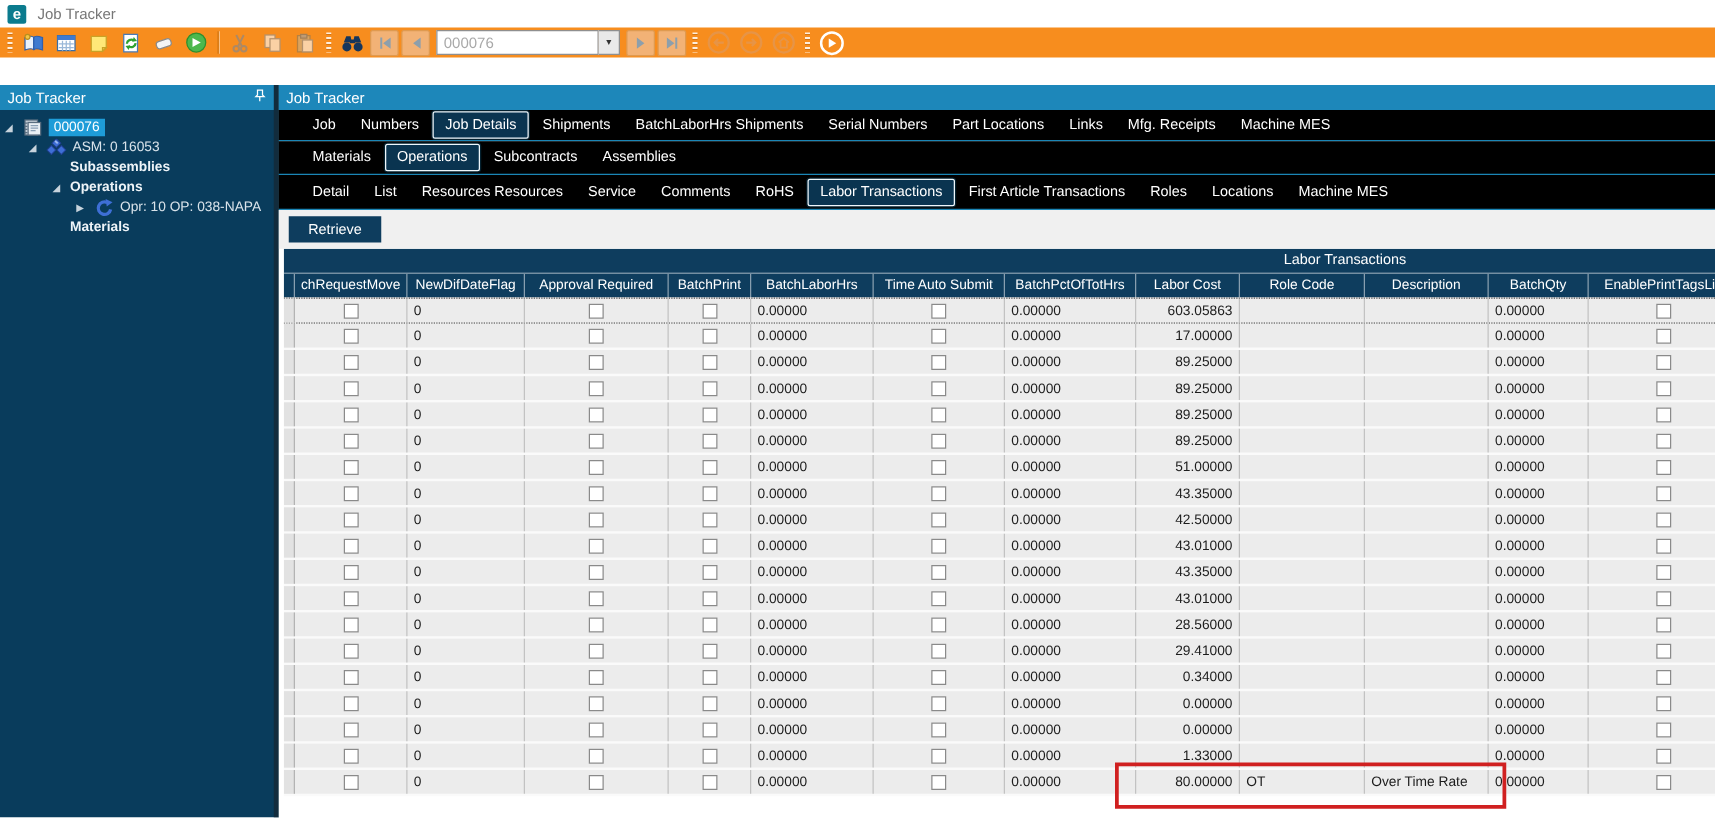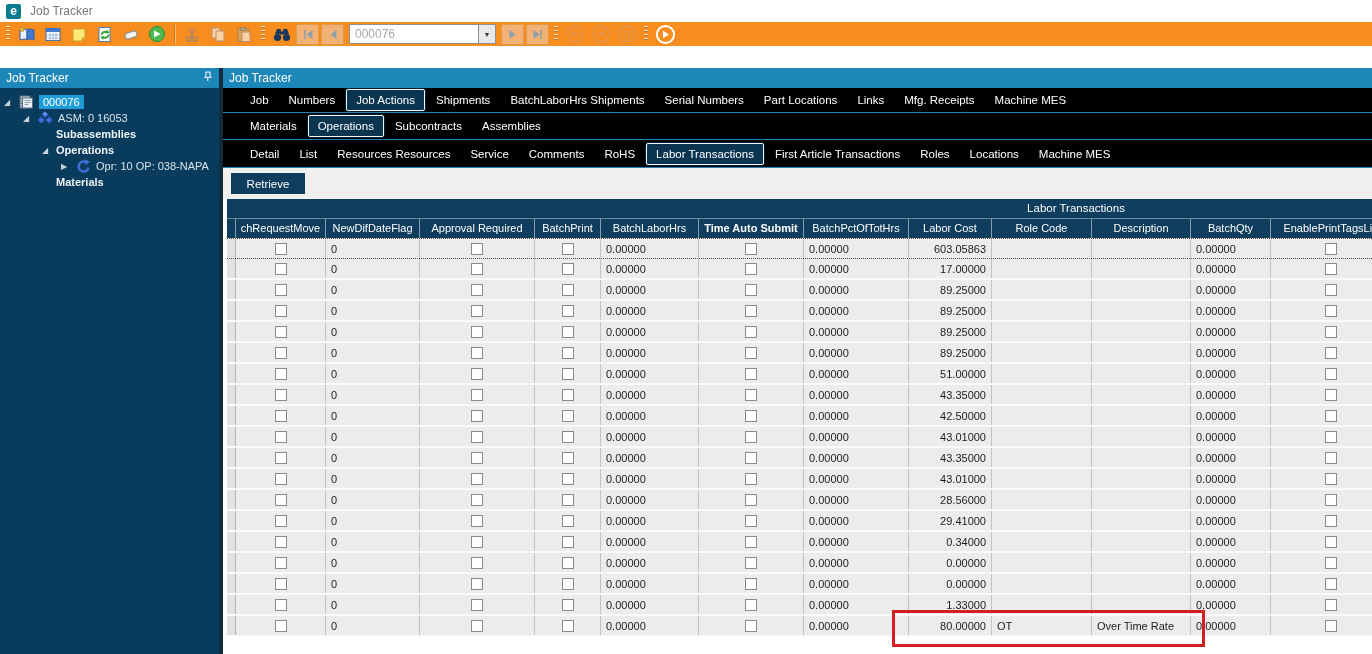--- a/index.html
+++ b/index.html
@@ -273,21 +273,21 @@
         </div>
     </div>
 
     <div class="main-panel">
       <div class="panel-header">
         <span>Job Tracker</span>
       </div>
       <div class="tabrow r1" id="tabrow0">
           <span class="tab">Job</span>
           <span class="tab">Numbers</span>
-          <span class="tab selected">Job Actions</span>
+          <span class="tab selected">Job Details</span>
           <span class="tab">Shipments</span>
           <span class="tab">BatchLaborHrs Shipments</span>
           <span class="tab">Serial Numbers</span>
           <span class="tab">Part Locations</span>
           <span class="tab">Links</span>
           <span class="tab">Mfg. Receipts</span>
           <span class="tab">Machine MES</span>
         </div>
       <div class="tabrow r2" id="tabrow1">
           <span class="tab">Materials</span>
@@ -317,21 +317,21 @@
           <div class="group-header">
             <span>Labor Transactions</span>
           </div>
           <div class="hrow" id="gridhead">
               <span class="hcell" style="width: 9px;"></span>
               <span class="hcell" style="width: 90px;">chRequestMove</span>
               <span class="hcell" style="width: 94px;">NewDifDateFlag</span>
               <span class="hcell" style="width: 115px;">Approval Required</span>
               <span class="hcell" style="width: 66px;">BatchPrint</span>
               <span class="hcell" style="width: 98px;">BatchLaborHrs</span>
-              <span class="hcell" style="width: 105px; font-weight: bold;">Time Auto Submit</span>
+              <span class="hcell" style="width: 105px;">Time Auto Submit</span>
               <span class="hcell" style="width: 105px;">BatchPctOfTotHrs</span>
               <span class="hcell" style="width: 83px;">Labor Cost</span>
               <span class="hcell" style="width: 100px;">Role Code</span>
               <span class="hcell" style="width: 99px;">Description</span>
               <span class="hcell" style="width: 80px;">BatchQty</span>
               <span class="hcell" style="width: 120px;">EnablePrintTagsLis</span>
             </div>
           <div id="gridrows">
               <div class="grow active">
                 <span class="gcell indicator" style="width: 9px;"></span>

